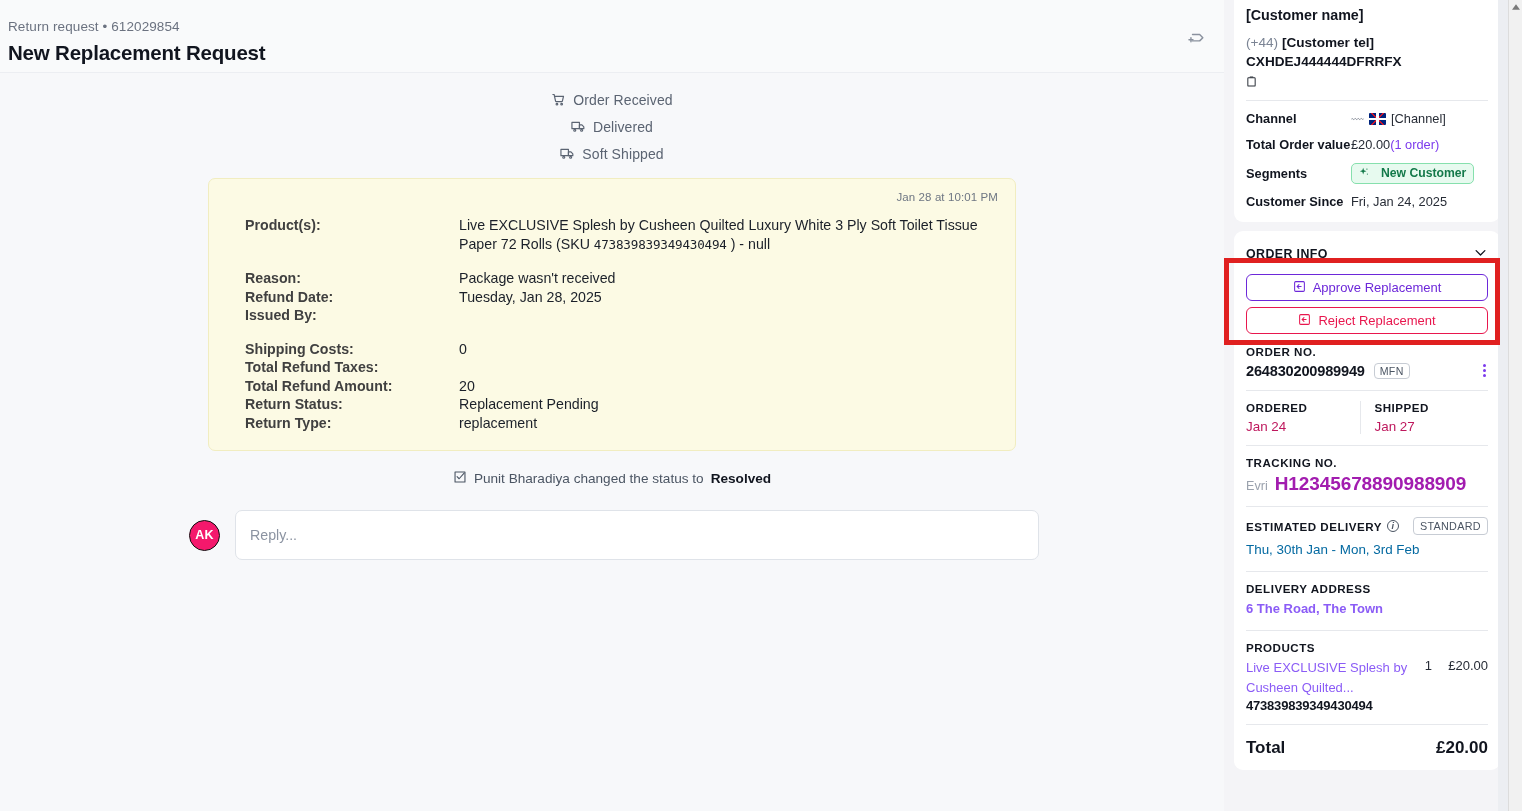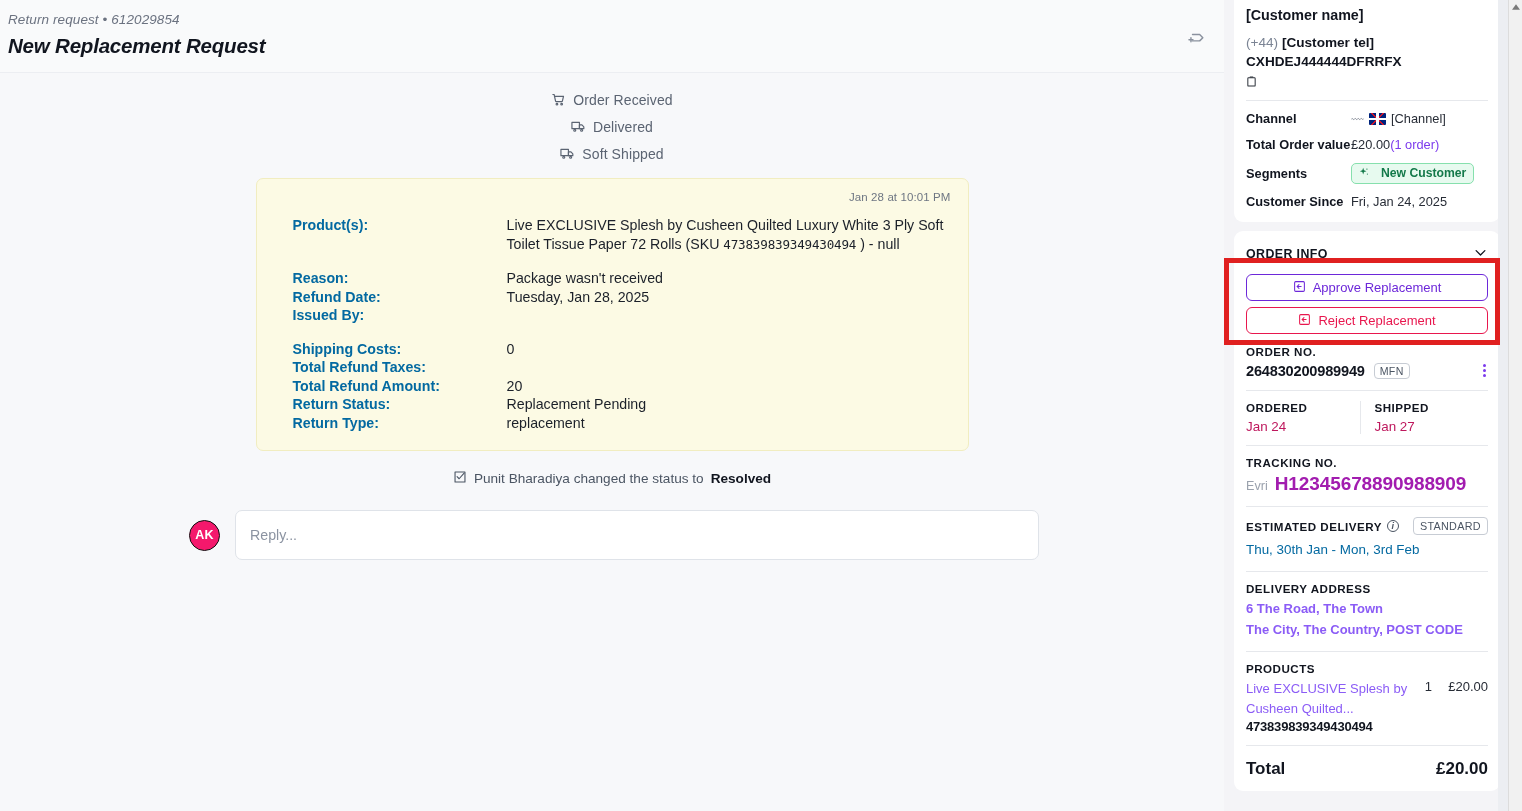--- a/index.html
+++ b/index.html
@@ -26,25 +26,24 @@
     height: 811px;
     background: #f7f8fa;
     display: flex;
     flex-direction: column;
     position: relative;
   }
 
   .page-header {
     position: relative;
     height: 73px;
-    padding: 11px 16px 0 8px;
+    padding: 18px 16px 0 8px;
     background: #f9fafb;
     border-bottom: 1px solid #eceef2;
     flex: 0 0 auto;
-    font-style: italic;
   }
   .breadcrumb {
     font-size: 13.5px;
     color: #6b7280;
     line-height: 18px;
     letter-spacing: .1px;
   }
   .page-title {
     font-size: 20.5px;
     font-weight: bold;
@@ -79,21 +78,21 @@
     gap: 7px;
     font-size: 14px;
     color: #5b6472;
     height: 27px;
     letter-spacing: .1px;
   }
   .timeline-row .ti { display: flex; align-items: center; }
 
   
   .note-card {
-    width: 713px;
+    width: 808px;
     margin: 11px auto 0 auto;
     background: #fcfae4;
     border: 1px solid #f1edc0;
     border-radius: 7px;
     padding: 12px 17px 18px 36px;
     position: relative;
   }
   .note-time {
     text-align: right;
     font-size: 11.5px;
@@ -102,21 +101,21 @@
     letter-spacing: .1px;
   }
   .note-grid {
     display: grid;
     grid-template-columns: 214px 1fr;
     row-gap: 0;
     font-size: 14.2px;
     line-height: 18.5px;
     color: #1b2029;
   }
-  .note-grid .lbl { font-weight: bold; color: #0369a1; }
+  .note-grid .lbl { font-weight: bold; color: #404040; }
   .note-grid .val { color: #1b2029; }
   .note-gap { grid-column: 1 / -1; height: 15px; }
   .note-prod { line-height: 19px; }
   .sku { font-family: "DejaVu Sans Mono", monospace; font-size: 12.6px; letter-spacing: -.2px; }
 
   
   .status-line {
     display: flex;
     align-items: center;
     justify-content: center;
@@ -614,21 +613,20 @@
           <span class="info-dot">i</span>
         </span>
         <span class="chip">STANDARD</span>
       </div>
       <div class="ed-dates">Thu, 30th Jan - Mon, 3rd Feb</div>
 
       <div class="sep"></div>
 
       <div class="lbl-cap">DELIVERY ADDRESS</div>
       <div class="addr">6 The Road, The Town</div>
-      <div class="addr" style="margin-top:0">The City, The Country, POST CODE</div>
 
       <div class="sep"></div>
 
       <div class="lbl-cap">PRODUCTS</div>
       <div class="prod-row">
         <div class="prod-name">Live EXCLUSIVE Splesh by Cusheen Quilted...</div>
         <div class="prod-qty">1</div>
         <div class="prod-price">£20.00</div>
       </div>
       <div class="prod-sku">473839839349430494</div>

